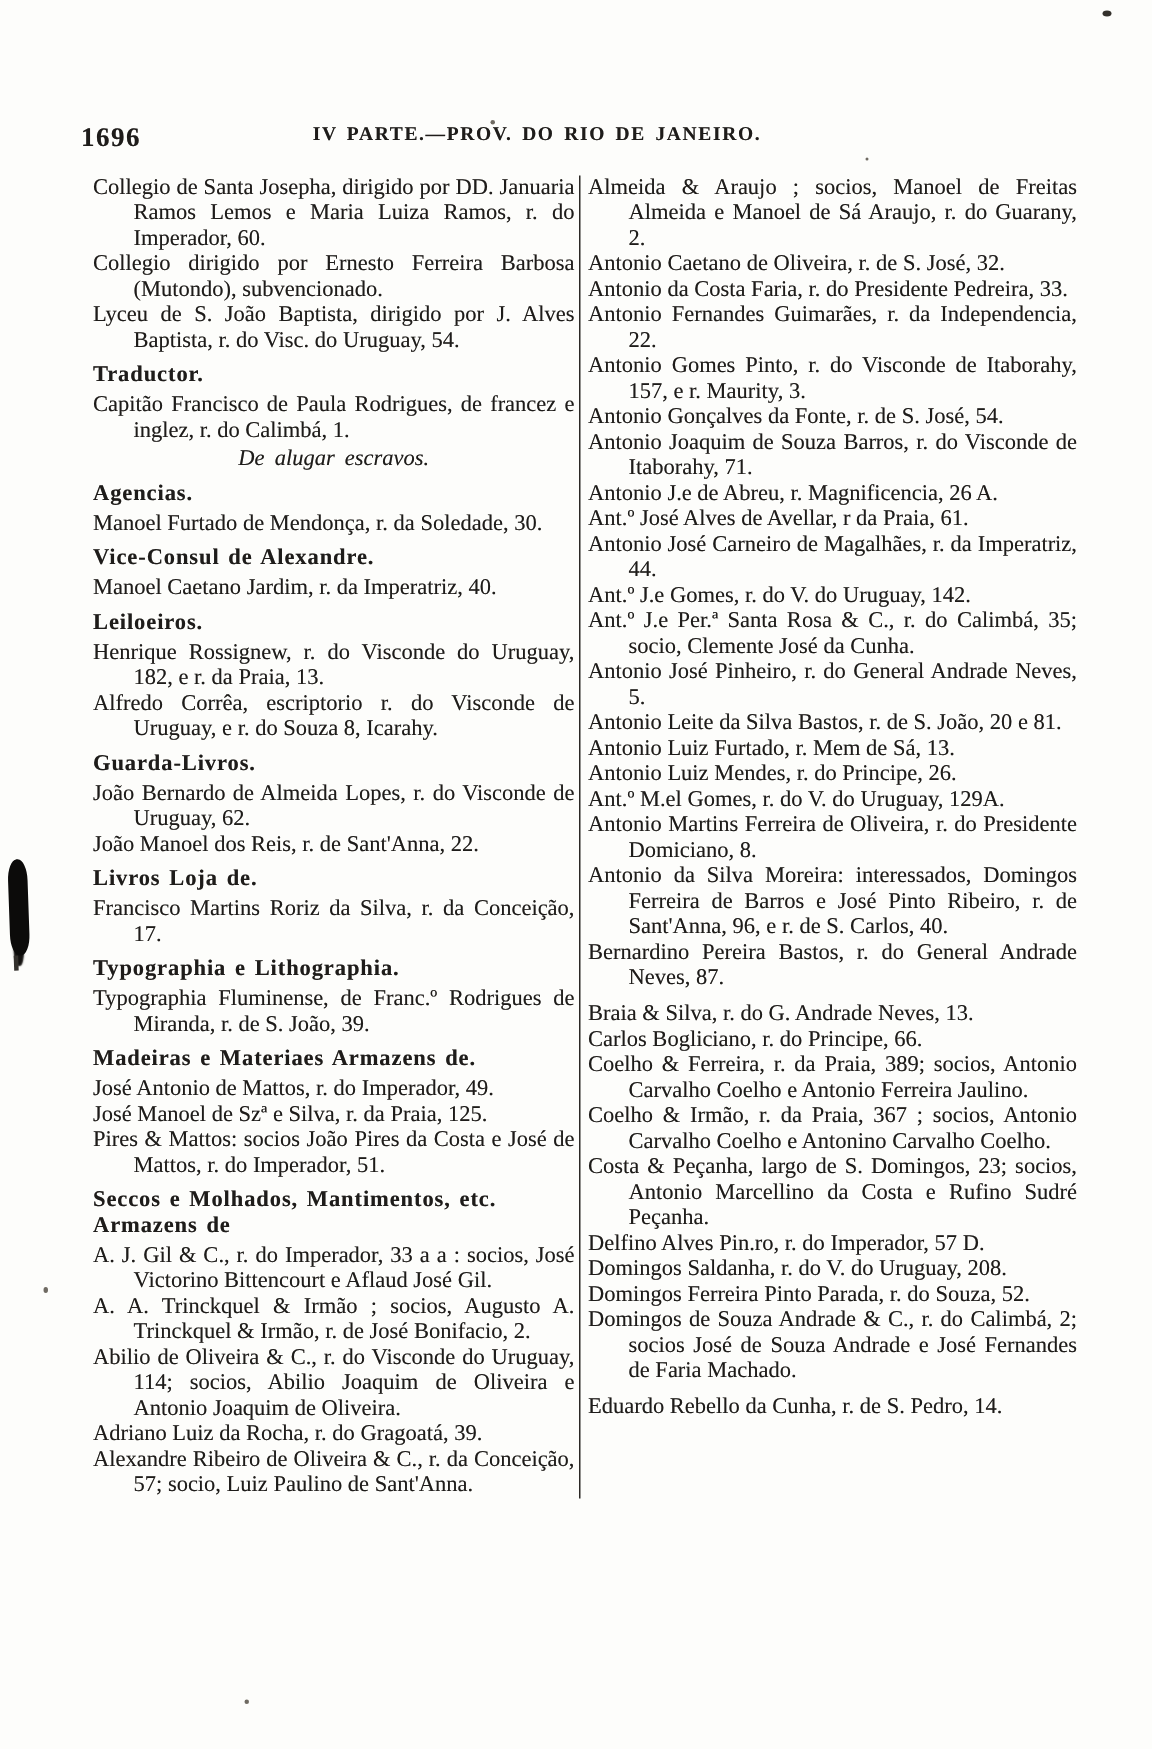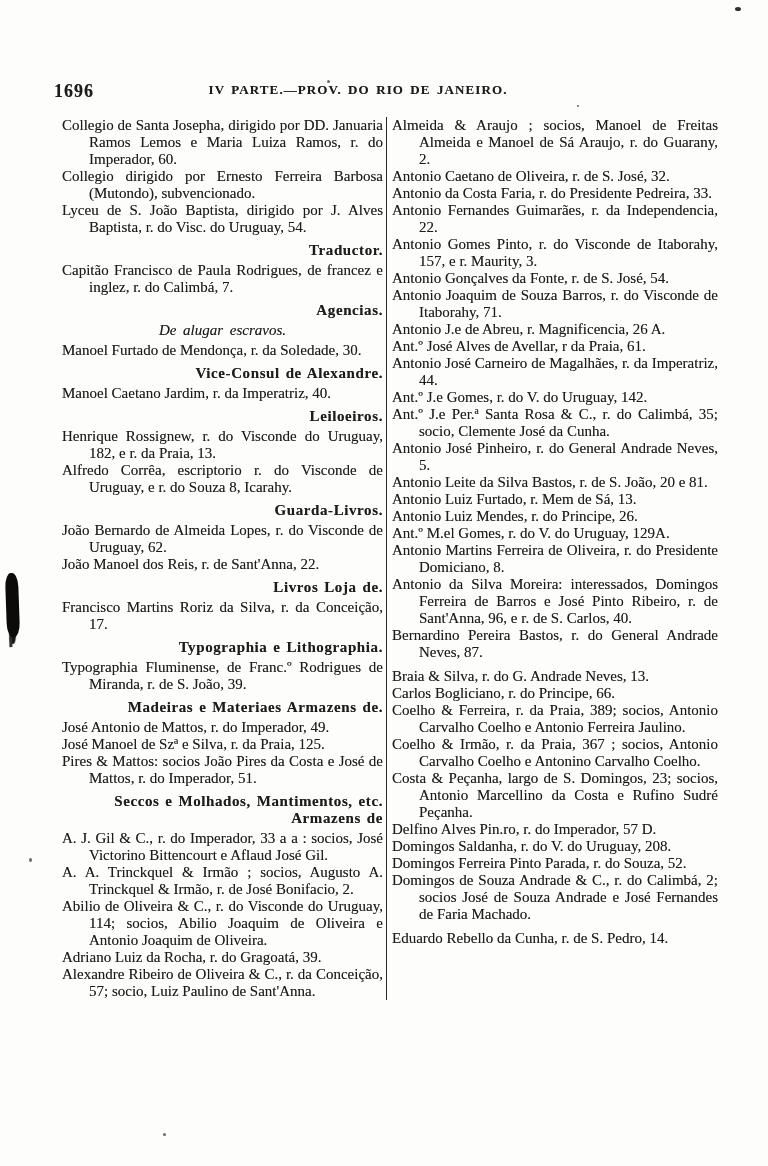--- a/index.html
+++ b/index.html
@@ -32,21 +32,21 @@
   .col-right{
     width:326px;padding-left:5px;
     border-left:1.5px solid #2b2825;
   }
   .block{margin:0;}
   .entry{
     text-align:justify;
     padding-left:27px;text-indent:-27px;
   }
   .heading{
-    text-align:right;font-weight:700;
+    text-align:left;font-weight:700;
     letter-spacing:.6px;word-spacing:1.5px;
     margin:6px 0 3px 0;
   }
   .subheading{
     text-align:center;font-style:italic;
     margin:2px 0 3px 0;word-spacing:3px;
   }
   .gap{margin-top:7px;}
   .ink-blob{
     position:absolute;left:6px;top:573px;
@@ -74,23 +74,23 @@
     <span class="page-num">1696</span>
     <span class="title">IV PARTE.—PROV. DO RIO DE JANEIRO.</span>
   </div>
 
   <div class="columns">
     <div class="col col-left">
         <div class="block entry">Collegio de Santa Josepha, dirigido por DD. Januaria Ramos Lemos e Maria Luiza Ramos, r. do Imperador, 60.</div>
         <div class="block entry">Collegio dirigido por Ernesto Ferreira Barbosa (Mutondo), subvencionado.</div>
         <div class="block entry">Lyceu de S. João Baptista, dirigido por J. Alves Baptista, r. do Visc. do Uruguay, 54.</div>
         <div class="block heading">Traductor.</div>
-        <div class="block entry">Capitão Francisco de Paula Rodrigues, de francez e inglez, r. do Calimbá, 7.</div>
+        <div class="block entry">Capitão Francisco de Paula Rodrigues, de francez e inglez, r. do Calimbá, 1.</div>
+        <div class="block subheading">De alugar escravos.</div>
         <div class="block heading">Agencias.</div>
-        <div class="block subheading">De alugar escravos.</div>
         <div class="block entry">Manoel Furtado de Mendonça, r. da Soledade, 30.</div>
         <div class="block heading">Vice-Consul de Alexandre.</div>
         <div class="block entry">Manoel Caetano Jardim, r. da Imperatriz, 40.</div>
         <div class="block heading">Leiloeiros.</div>
         <div class="block entry">Henrique Rossignew, r. do Visconde do Uruguay, 182, e r. da Praia, 13.</div>
         <div class="block entry">Alfredo Corrêa, escriptorio r. do Visconde de Uruguay, e r. do Souza 8, Icarahy.</div>
         <div class="block heading">Guarda-Livros.</div>
         <div class="block entry">João Bernardo de Almeida Lopes, r. do Visconde de Uruguay, 62.</div>
         <div class="block entry">João Manoel dos Reis, r. de Sant'Anna, 22.</div>
         <div class="block heading">Livros Loja de.</div>

